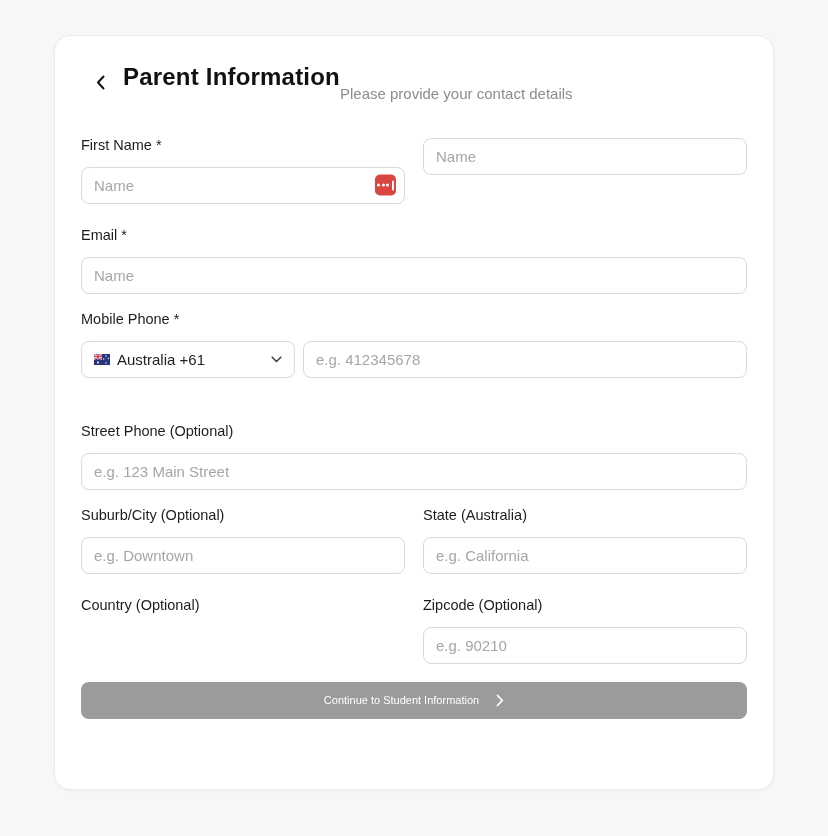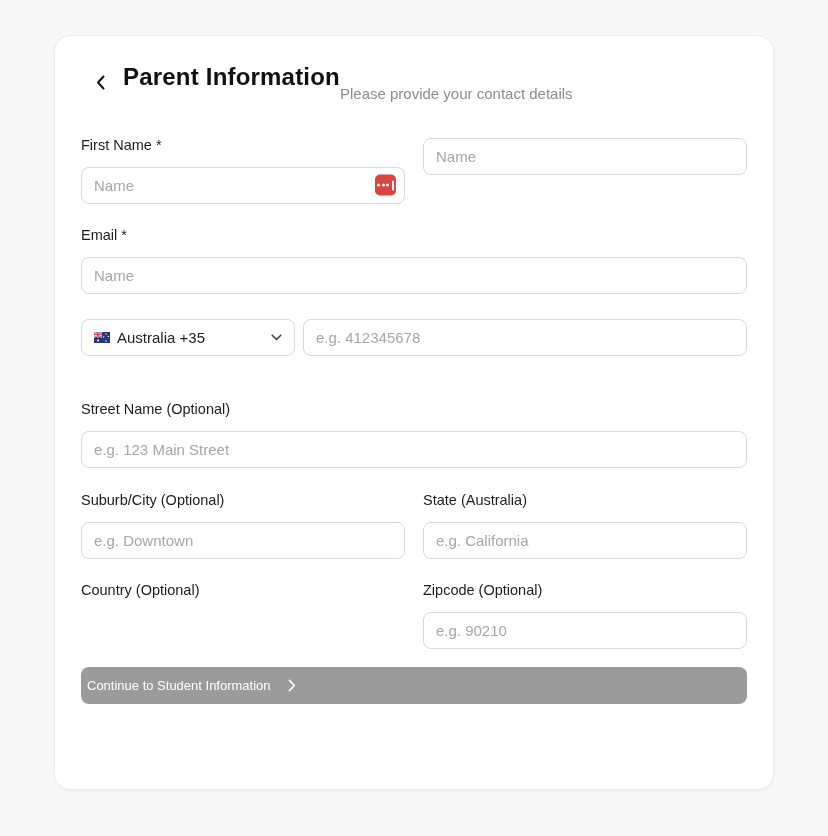--- a/index.html
+++ b/index.html
@@ -30,21 +30,21 @@
     background: none; border: none; padding: 0; cursor: pointer;
     color: #111;
   }
   .title-block { display: flex; flex-direction: row; }
   .title { font-size: 24px; font-weight: 700; color: #111; line-height: 1.2; letter-spacing: 0.2px; }
   .subtitle { font-size: 15px; color: #8c8c8c; margin-top: 22px; }
   
   .row { display: flex; gap: 18px; }
   .col { flex: 1; min-width: 0; }
   .group-mb-lg { margin-bottom: 24px; }
-  .group-mb-md { margin-bottom: 25px; }
+  .group-mb-md { margin-bottom: 18px; }
   .group-mb-xl { margin-bottom: 46px; }
   .field-label { font-size: 14.5px; color: #1d1d1d; margin-bottom: 13px; line-height: 1.1; }
   .input-wrap { position: relative; }
   .text-input {
     width: 100%; height: 37px;
     border: 1px solid #d9d9d9;
     border-radius: 8px;
     padding: 0 12px;
     font-size: 15px;
     color: #333;
@@ -85,23 +85,23 @@
   }
   .country-select .flag { margin-right: 7px; display: flex; }
   .country-select .select-label { flex: 1; }
   .country-select .chev { display: flex; color: #444; }
   .phone-input { flex: 1; }
   
   .continue-btn {
     width: 100%; height: 37px;
     background: var(--color-button-bg, #9b9b9b);
     border: none; border-radius: 8px;
-    color: #fff; font-size: 13px;
+    color: #fff; font-size: 11px;
     font-family: "Liberation Sans", sans-serif;
-    display: flex; align-items: center; gap: 17px;
+    display: flex; align-items: center; justify-content: center; gap: 17px;
     cursor: pointer;
   }
 </style>
 </head>
 <body>
 
 <div class="card">
 
   <div class="header">
     <button class="back-btn">
@@ -138,53 +138,54 @@
   </div>
 
   <div class="group-mb-md">
     <div class="field-label">Email *</div>
     <div class="input-wrap">
       <input class="text-input" type="text" placeholder="Name" style="">
     </div>
   </div>
 
   <div class="group-mb-xl">
+    <div class="field-label">Mobile Phone *</div>
     <div class="phone-row">
       <div class="country-select">
         <span class="flag">
           <svg width="16" height="11" viewBox="0 0 32 22">
             <rect width="32" height="22" fill="#2a3580"></rect>
             <g>
               <path d="M0,0 L16,11 M16,0 L0,11" stroke="#ffffff" stroke-width="3"></path>
               <path d="M0,0 L16,11 M16,0 L0,11" stroke="#c8102e" stroke-width="1.2"></path>
               <path d="M8,0 V11 M0,5.5 H16" stroke="#ffffff" stroke-width="4.5"></path>
               <path d="M8,0 V11 M0,5.5 H16" stroke="#c8102e" stroke-width="2.4"></path>
             </g>
             <circle cx="8" cy="17" r="2" fill="#ffffff"></circle>
             <circle cx="24" cy="4" r="1.3" fill="#ffffff"></circle>
             <circle cx="24" cy="18" r="1.3" fill="#ffffff"></circle>
             <circle cx="19.5" cy="10" r="1.3" fill="#ffffff"></circle>
             <circle cx="28.5" cy="9" r="1.3" fill="#ffffff"></circle>
           </svg>
         </span>
-        <span class="select-label">Australia +35</span>
+        <span class="select-label">Australia +61</span>
         <span class="chev">
           <svg width="11" height="7" viewBox="0 0 11 7">
               <polyline points="1.2,1.2 5.5,5.5 9.8,1.2" fill="none" stroke="#444" stroke-width="1.6" stroke-linecap="round" stroke-linejoin="round"></polyline>
             </svg>
         </span>
       </div>
       <div class="input-wrap phone-input">
         <input class="text-input" type="text" placeholder="e.g. 412345678" style="">
       </div>
     </div>
   </div>
 
   <div class="group-mb-md">
-    <div class="field-label">Street Name (Optional)</div>
+    <div class="field-label">Street Phone (Optional)</div>
     <div class="input-wrap">
       <input class="text-input" type="text" placeholder="e.g. 123 Main Street" style="">
     </div>
   </div>
 
   <div class="row group-mb-lg">
     <div class="col">
       <div class="field-label">Suburb/City (Optional)</div>
       <div class="input-wrap">
         <input class="text-input" type="text" placeholder="e.g. Downtown" style="">

